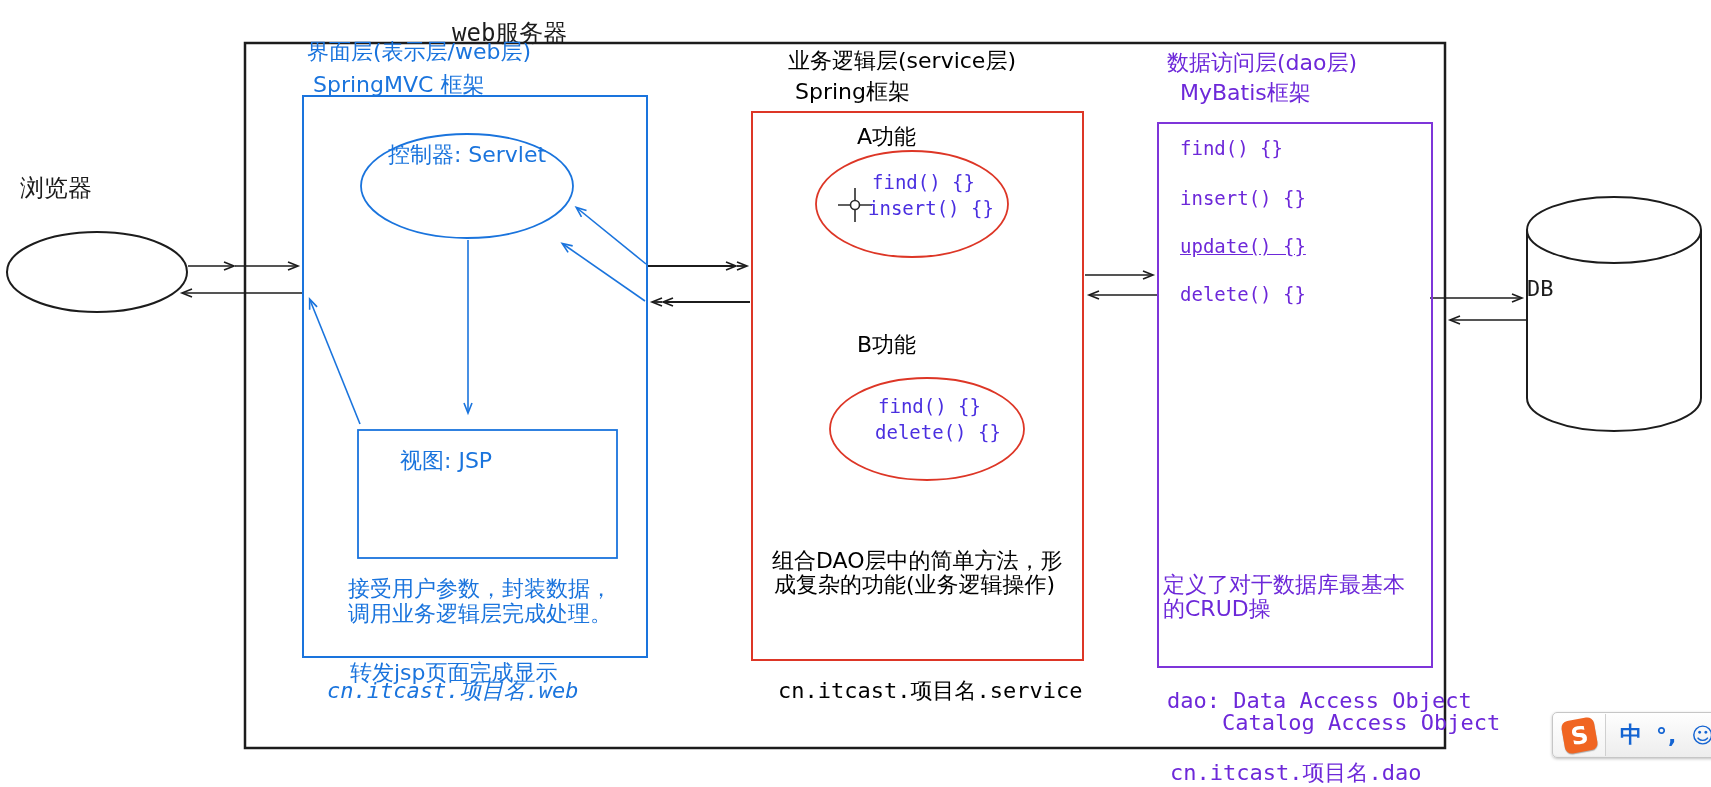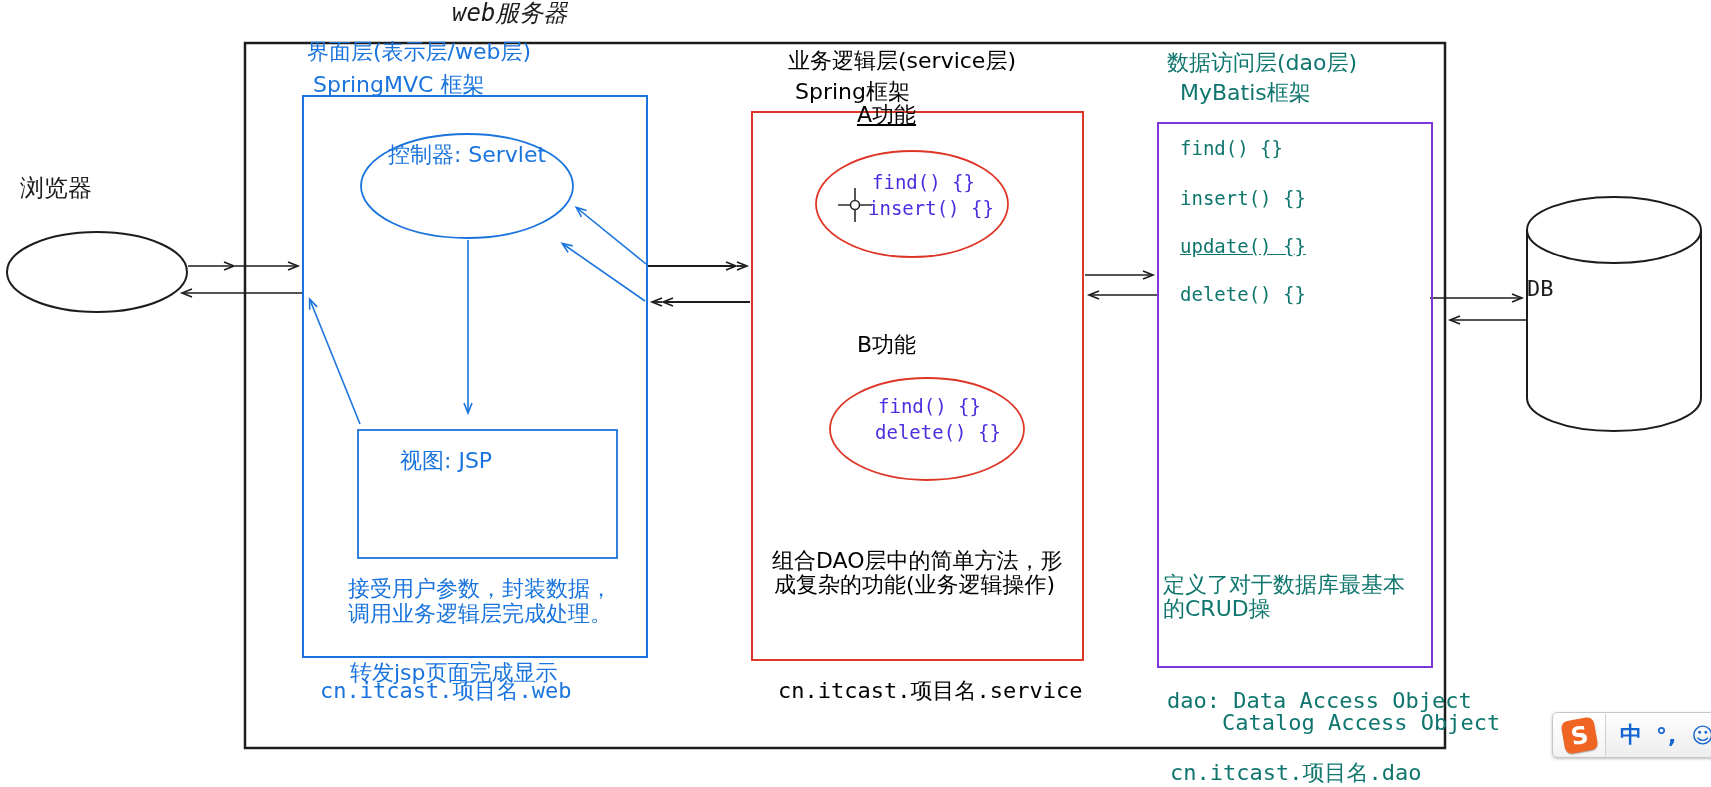--- a/index.html
+++ b/index.html
@@ -3,21 +3,21 @@
 <meta charset="utf-8">
 <style>
   html,body{margin:0;padding:0;background:#fff;}
   .stage{position:relative;width:1711px;height:787px;background:#ffffff;overflow:hidden;
          font-family:"DejaVu Sans",sans-serif;}
   .txt{position:absolute;white-space:nowrap;line-height:1.15;}
   .mono{font-family:"DejaVu Sans Mono","DejaVu Sans",monospace;}
   .black{color:#1c1c1c;}
   .blue{color:#1a74dd;}
   .red{color:#000000;}
-  .purple{color:#0f766e;}
+  .purple{color:#6d28d9;}
   .violet{color:#4a2fe0;}
   .f24{font-size:24px;} .f22{font-size:22px;} .f21{font-size:22px;} .f19{font-size:19px;}
   svg.layer{position:absolute;left:0;top:0;}
   
   .ime{position:absolute;left:1552px;top:712px;width:176px;height:44px;
        background:linear-gradient(#fefefe,#ededed);border:1px solid #c6c6c6;border-radius:5px;
        box-shadow:0 1px 3px rgba(0,0,0,.25);display:flex;align-items:center;}
   .ime-logo-wrap{width:52px;height:42px;background:linear-gradient(#ffffff,#f3f3f3);
        border-right:1px solid #d0d0d0;border-radius:5px 0 0 5px;display:flex;align-items:center;justify-content:center;}
   .ime-logo{width:33px;height:33px;background:#f06522;border-radius:7px;transform:rotate(-10deg);
@@ -95,36 +95,36 @@
 
     <rect x="1158" y="123" width="274" height="544" fill="none" stroke="#7e35d9" stroke-width="2"></rect>
 
     <g stroke="#2b2b2b" stroke-width="1.6" fill="none">
       <line x1="838" y1="205" x2="872" y2="205"></line>
       <line x1="855" y1="188" x2="855" y2="222"></line>
       <circle cx="855" cy="205" r="4.5" fill="#ffffff"></circle>
     </g>
   </svg>
 
-  <div class="txt black f24 mono" style="left:452px;top:0;font-style:italic;">web服务器</div>
+  <div class="txt black f24 mono" style="left:452px;top:20px;">web服务器</div>
   <div class="txt black f24" style="left:20px;top:175px;">浏览器</div>
   <div class="txt black f22 mono" style="left:1527px;top:276px;width:189px;text-align:left;">DB</div>
 
   <div class="txt blue f22" style="left:307px;top:39px;">界面层(表示层/web层)</div>
   <div class="txt blue f22" style="left:313px;top:72px;">SpringMVC 框架</div>
   <div class="txt blue f22" style="left:361px;top:142px;width:212px;text-align:center;">控制器: Servlet</div>
   <div class="txt blue f22" style="left:400px;top:448px;">视图: JSP</div>
   <div class="txt blue f22" style="left:348px;top:576px;text-align:right;">接受用户参数，封装数据，</div>
   <div class="txt blue f22" style="left:348px;top:601px;">调用业务逻辑层完成处理。</div>
   <div class="txt blue f22" style="left:350px;top:626px;margin-top:34px;">转发jsp页面完成显示</div>
-  <div class="txt blue f21 mono" style="left:320px;top:678px;">cn.itcast.项目名.web</div>
+  <div class="txt blue f21 mono" style="left:327px;top:678px;font-style:italic;">cn.itcast.项目名.web</div>
 
   <div class="txt red f22" style="left:788px;top:48px;">业务逻辑层(service层)</div>
   <div class="txt red f22" style="left:795px;top:79px;">Spring框架</div>
-  <div class="txt red f22" style="left:857px;top:102px;text-decoration:underline;">A功能</div>
+  <div class="txt red f22" style="left:857px;top:124px;">A功能</div>
   <div class="txt violet f19 mono" style="left:872px;top:172px;">find() {}</div>
   <div class="txt violet f19 mono" style="left:868px;top:198px;">insert() {}</div>
   <div class="txt red f22" style="left:857px;top:332px;">B功能</div>
   <div class="txt violet f19 mono" style="left:878px;top:396px;">find() {}</div>
   <div class="txt violet f19 mono" style="left:875px;top:422px;">delete() {}</div>
   <div class="txt red f21" style="left:772px;top:548px;">组合DAO层中的简单方法，形</div>
   <div class="txt red f21" style="left:774px;top:572px;">成复杂的功能(业务逻辑操作)</div>
   <div class="txt red f21 mono" style="left:778px;top:678px;">cn.itcast.项目名.service</div>
 
   <div class="txt purple f22" style="left:1167px;top:50px;">数据访问层(dao层)</div>

